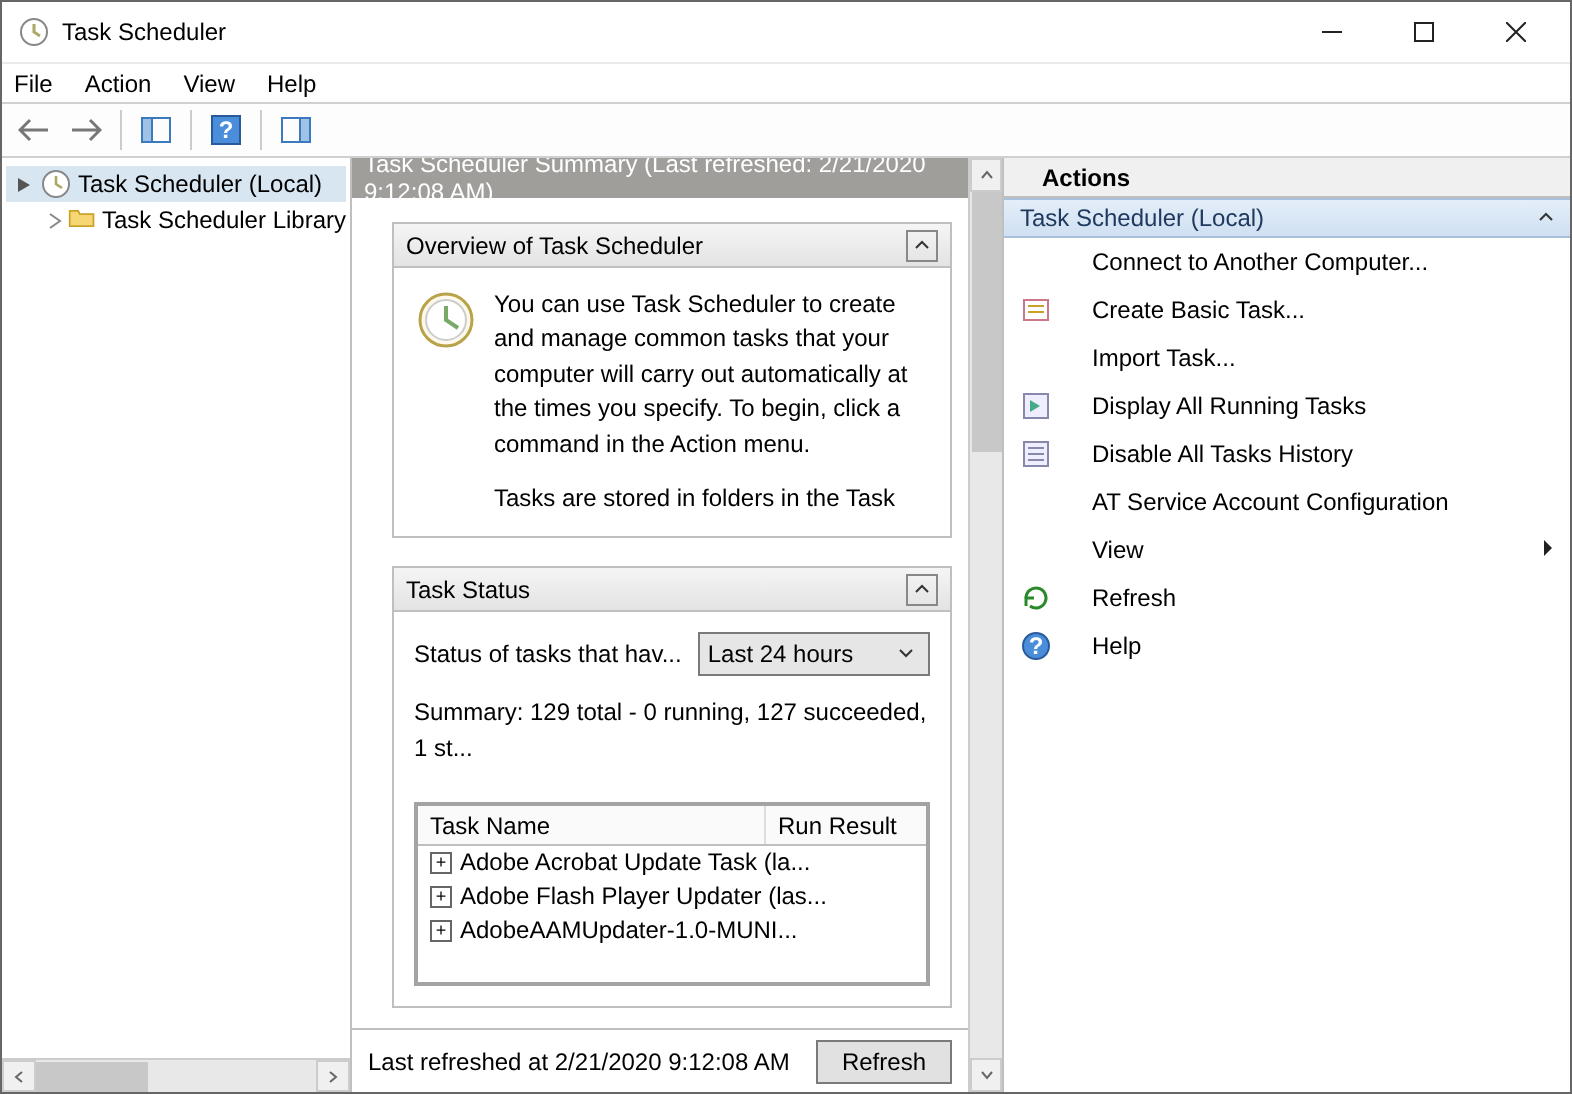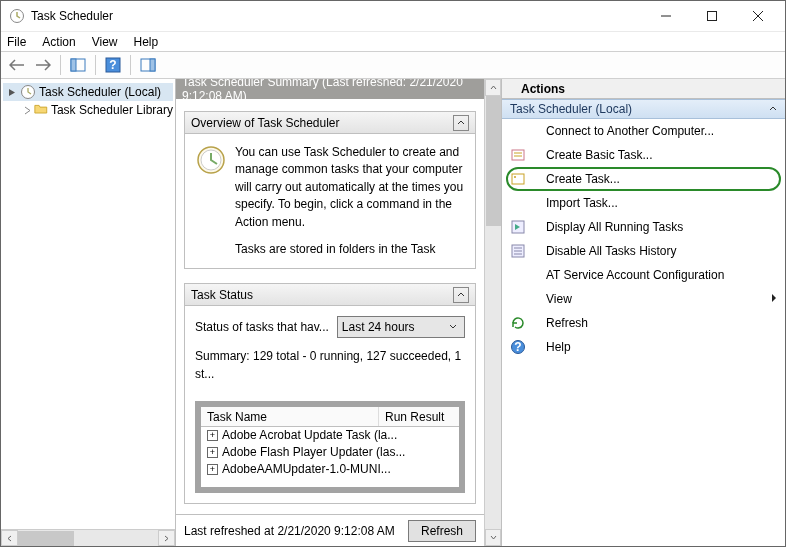--- a/index.html
+++ b/index.html
@@ -37,31 +37,31 @@
 .hscroll .arr { width: 17px; height: 100%; display:flex; align-items:center; justify-content:center; background:#f0f0f0; border:1px solid #ccc;}
 .hscroll .track{flex:1; background:#e8e8e8; display:flex; align-items:center;}
 .hscroll .thumb{height:15px; background:#c8c8c8; width:40%;}
 
 
 .centerwrap { flex: 1; border-right: 1px solid #bfbfbf; display: flex; }
 .centerpane { flex: 1; display: flex; flex-direction: column; overflow: hidden; }
 .chead { height: 20px; background: #9f9e9b; color: #fff; display: flex; align-items: center; padding: 0 6px; font-size: 12px; }
 .cbody { flex: 1; padding: 0 0 0 0; overflow: hidden; display: flex; flex-direction: column; }
 .cbodyinner { flex:1; padding: 12px 8px 0 8px; overflow:hidden;}
-.groupbox { border: 1px solid #bfbfbf; margin-bottom: 14px; }
+.groupbox { border: 1px solid #bfbfbf; margin-bottom: 14px; margin-left: 12px; }
 .ghead { height: 22px; background: linear-gradient(#f5f5f5,#e3e3e3); border-bottom: 1px solid #bfbfbf; display: flex; align-items: center; padding: 0 6px; font-size: 12px; }
 .ghead .collapse { margin-left: auto; width: 16px; height:16px; border:1px solid #888; display:flex; align-items:center; justify-content:center;}
 .gbody { padding: 10px 10px; font-size: 12px; line-height: 1.45; }
 .ovrow { display: flex; }
 .ovicon { width: 32px; height: 32px; margin-right: 8px; flex-shrink:0;}
 .status-row{display:flex; align-items:center; gap:8px; margin-bottom:10px;}
 .combo{ flex:1; height:22px; border:1px solid #7a7a7a; background:#e6e6e6; display:flex; align-items:center; padding:0 4px; justify-content:space-between;}
 .combo .cdrop{width:14px; display:flex; justify-content:center;}
 
-.tasktable { border:6px solid #a3a3a3; height: 92px; display:flex; flex-direction:column; margin-top:18px;}
+.tasktable { border:2px solid #a3a3a3; height: 92px; display:flex; flex-direction:column; margin-top:18px;}
 .tthead{ height:20px; display:flex; border-bottom:1px solid #bfbfbf; background:#fafafa;}
 .tthead div{ padding:2px 6px; font-size:12px;}
 .tthead .c1{ flex:1; border-right:1px solid #ddd;}
 .tthead .c2{ width:80px;}
 .ttbody{ flex:1; overflow:hidden;}
 .ttrow{ height:17px; display:flex; align-items:center; padding-left:6px; white-space:nowrap; overflow:hidden;}
 .ttrow .plus{ width:11px; height:11px; border:1px solid #666; margin-right:4px; display:flex; align-items:center; justify-content:center; font-size:9px; line-height:1;}
 
 .cfoot { height:32px; border-top:1px solid #bfbfbf; display:flex; align-items:center; padding:0 8px; gap:12px;}
 .cfoot .reftext{ flex:1; font-size:12px;}
@@ -315,30 +315,20 @@
     </div>
     <div class="ract">
       <span class="ricon">
           <svg viewBox="0 0 16 16">
             <rect x="2" y="3" width="12" height="10" fill="#fff" stroke="#c78"></rect>
             <path d="M4 6h8M4 9h8" stroke="#c9a227"></path>
           </svg>
         </span>
       <span>Create Basic Task...</span>
     </div>
-    <div class="ract" style="position:relative;">
-      <div class="highlight" style="left:4px; right:4px; top:0; bottom:0;"></div>
-      <span class="ricon">
-          <svg viewBox="0 0 16 16">
-            <rect x="2" y="3" width="12" height="10" fill="#fff" stroke="#c9a227"></rect>
-            <circle cx="5" cy="6" r="1" fill="#c9a227"></circle>
-          </svg>
-        </span>
-      <span>Create Task...</span>
-    </div>
     <div class="ract">
       <span class="ricon"></span>
       <span>Import Task...</span>
     </div>
     <div class="ract">
       <span class="ricon">
           <svg viewBox="0 0 16 16">
             <rect x="2" y="2" width="12" height="12" fill="#eef" stroke="#88a"></rect>
             <path d="M5 11V5l5 3z" fill="#4a8"></path>
           </svg>

